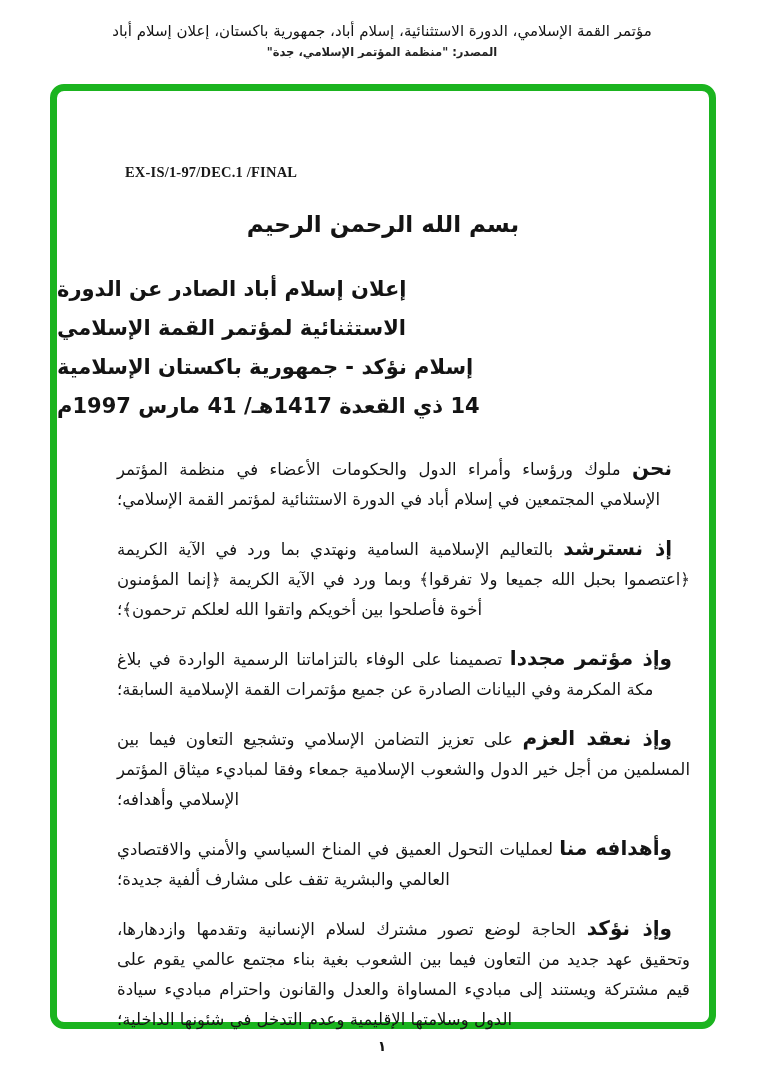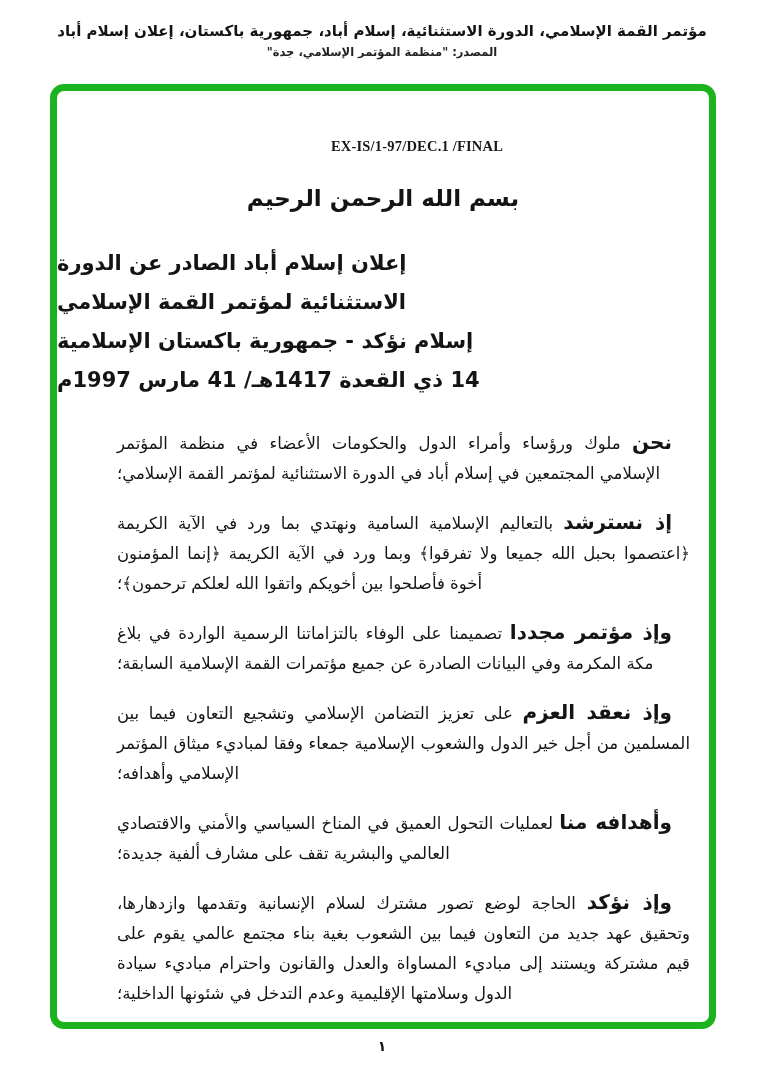--- a/index.html
+++ b/index.html
@@ -9,37 +9,37 @@
     font-family:"DejaVu Sans",sans-serif;
     color:#141414;
     position:relative;
     overflow:hidden;
   }
   .page-header{
     position:absolute;top:20px;left:0;width:764px;
     text-align:center;direction:rtl;
   }
   .page-header .line1{
-    font-size:15px;font-weight:bold;line-height:22px;
+    font-size:15px;font-weight:normal;line-height:22px;
     padding:0 42px;
   }
   .page-header .line2{
     font-size:11.5px;font-weight:bold;margin-top:3px;color:#222;
   }
   .doc-frame{
     position:absolute;left:50px;top:84px;
     width:666px;height:945px;
     box-sizing:border-box;
     border:7px solid #1bb41f;
     border-radius:14px;
     background:#ffffff;
   }
   .doc-code{
-    margin:47px 0 0 68px;
-    direction:ltr;text-align:center;
+    margin:73px 0 0 68px;
+    direction:ltr;text-align:left;
     font-family:"Liberation Serif",serif;
     font-weight:bold;font-size:14.5px;letter-spacing:.2px;
     color:#191919;
   }
   .basmala{
     margin-top:30px;
     text-align:center;direction:rtl;
     font-size:23px;font-weight:bold;
   }
   .title-block{

